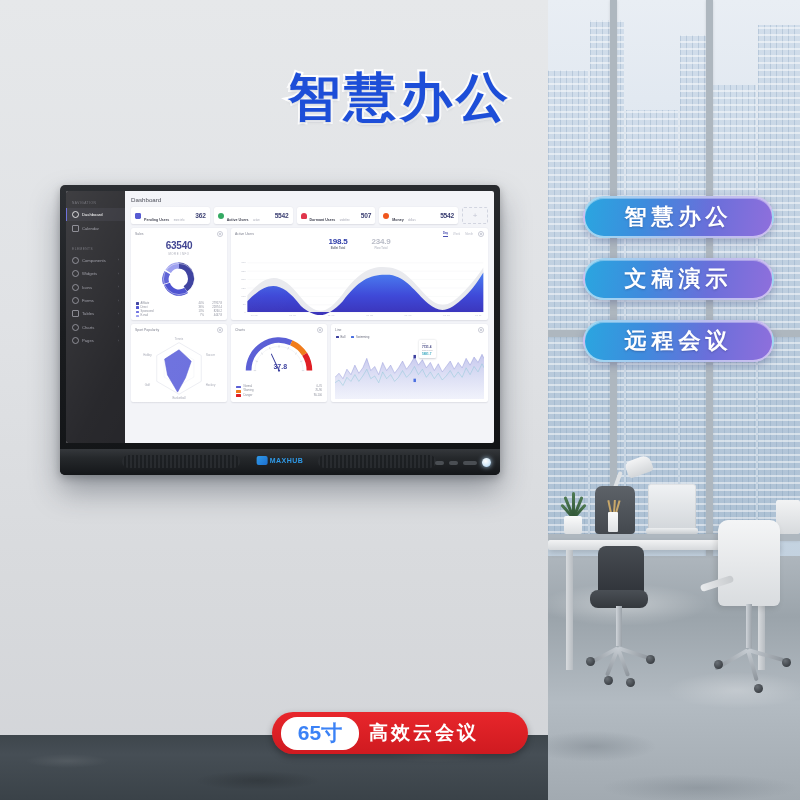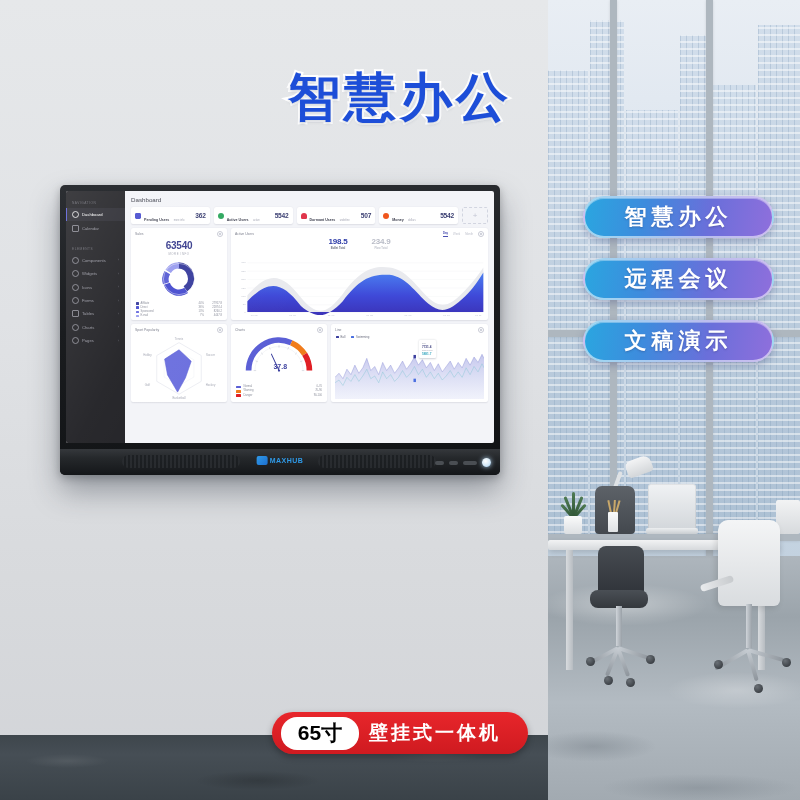--- a/index.html
+++ b/index.html
@@ -113,21 +113,21 @@
   
   .product-label{
     position:absolute;left:272px;top:712px;width:256px;height:42px;
     border-radius:21px;background:linear-gradient(180deg,#e8262b,#cf1a20);
     box-shadow:0 3px 7px rgba(0,0,0,.3);
     display:flex;align-items:center;gap:10px;padding-left:9px;box-sizing:border-box;z-index:8;
   }
   .size-pill{
     background:#fff;border-radius:16px;height:33px;min-width:78px;
     display:flex;align-items:center;justify-content:center;
-    color:#000000;font-size:21px;font-weight:bold;letter-spacing:0px;
+    color:#3b82f6;font-size:21px;font-weight:bold;letter-spacing:0px;
   }
   .label-text{color:#fff;font-size:19px;font-weight:bold;letter-spacing:3px;}
 
   
   .tv{
     position:absolute;left:60px;top:185px;width:440px;height:290px;z-index:5;
     background:linear-gradient(175deg,#2c2f33 0%,#1a1c1f 45%,#101214 100%);
     border-radius:5px;padding:6px 6px 0 6px;box-sizing:border-box;
     box-shadow:0 16px 30px rgba(40,48,60,.40),0 3px 8px rgba(0,0,0,.25);
   }
@@ -307,27 +307,27 @@
     <div class="caster" style="left:166px;top:660px;"></div>
     <div class="caster" style="left:206px;top:684px;"></div>
   </div>
 
   <div class="headline">
     <span class="h-a">智慧办公</span>
   </div>
 
   <div class="badges">
     <div class="badge">智慧办公</div>
+    <div class="badge">文稿演示</div>
     <div class="badge">远程会议</div>
-    <div class="badge">文稿演示</div>
   </div>
 
   <div class="product-label">
     <div class="size-pill">65寸</div>
-    <div class="label-text">壁挂式一体机</div>
+    <div class="label-text">高效云会议</div>
   </div>
 
   <div class="tv">
     <div class="tv-screen">
 
       <div class="dash">
 
         <div class="side">
           <div class="side-h">NAVIGATION</div>
           <div class="side-i active">

